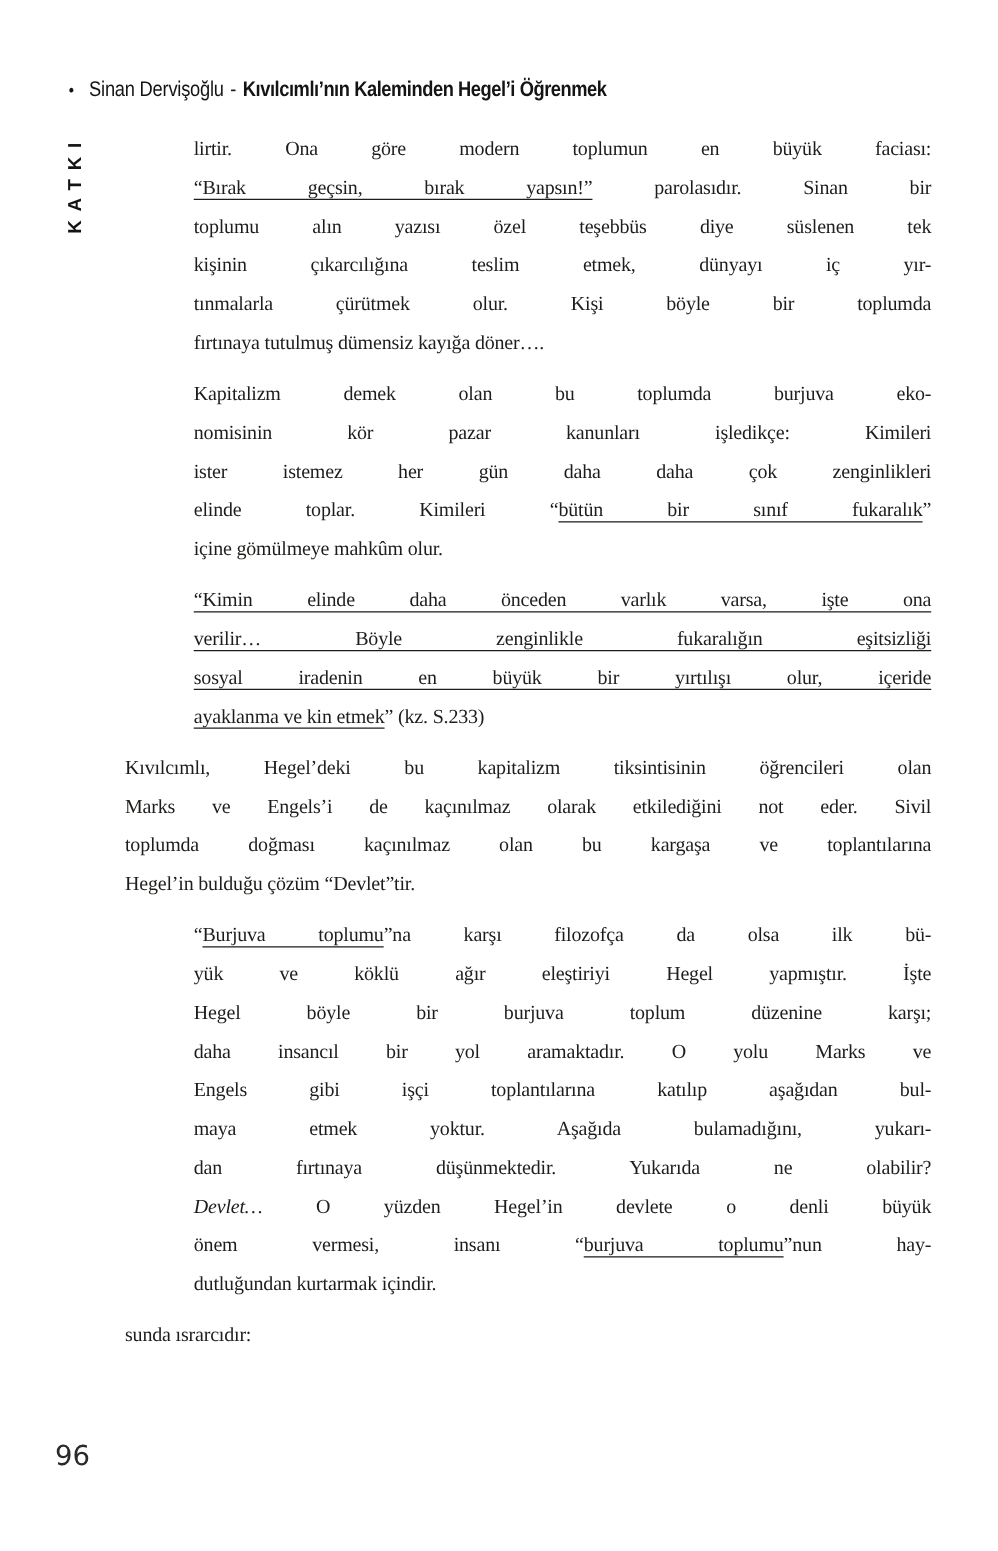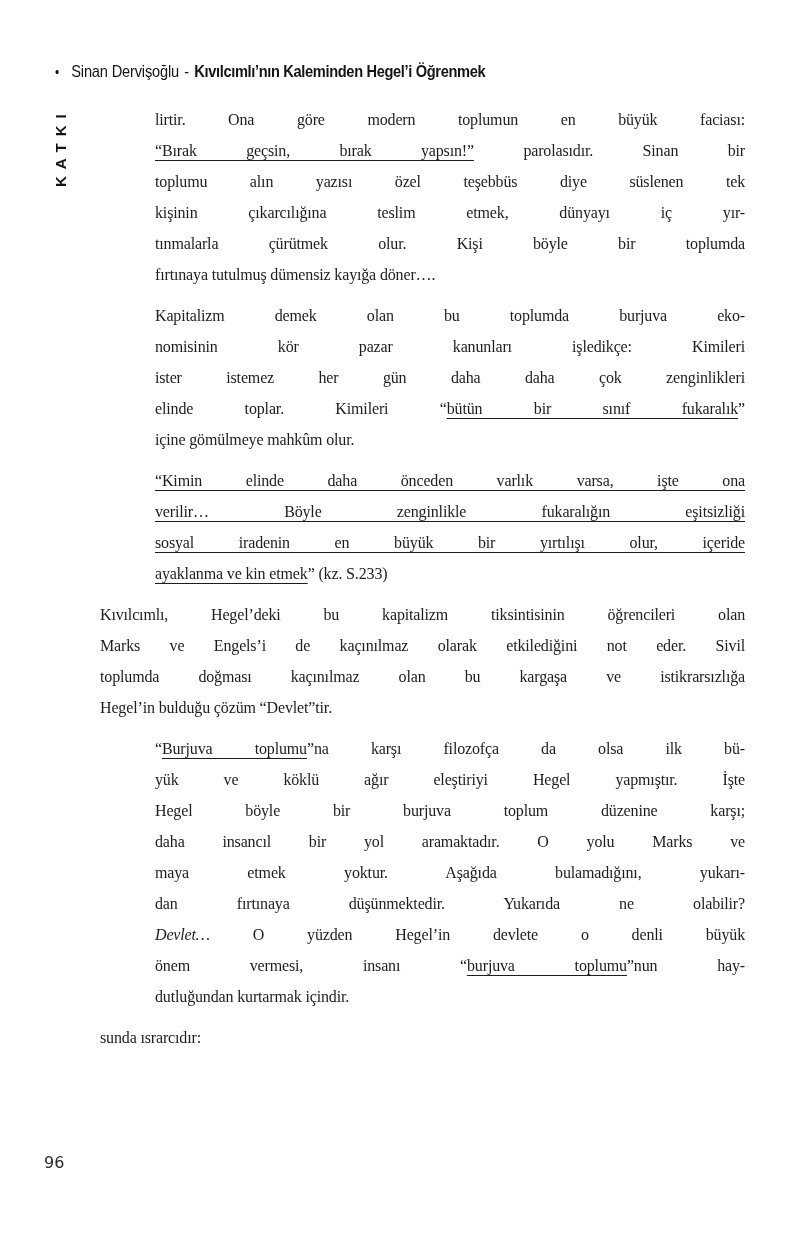--- a/index.html
+++ b/index.html
@@ -55,21 +55,21 @@
   .u {
     text-decoration:underline;
     text-underline-offset:4px;
     text-decoration-thickness:1.2px;
   }
   .it { font-style:italic;margin-top:15px; }
   
   .pagenum {
     position:absolute; left:44px; top:1153px;
     font-family:"DejaVu Sans", sans-serif;
-    font-size:16px; color:#2a2a2a;
+    font-size:22px; color:#2a2a2a;
   }
 </style>
 </head>
 <body>
 
 <div class="page">
 
   <div class="header">
     <span class="bullet">•</span>
     <span class="author">Sinan Dervişoğlu</span>
@@ -97,28 +97,29 @@
       </div>
       <div class="para block">
         <div class="line"><span class="u">“Kimin elinde daha önceden varlık varsa, işte ona</span></div>
         <div class="line"><span class="u">verilir… Böyle zenginlikle fukaralığın eşitsizliği</span></div>
         <div class="line"><span class="u">sosyal iradenin en büyük bir yırtılışı olur, içeride</span></div>
         <div class="line last"><span class="u">ayaklanma ve kin etmek</span><span>” (kz. S.233)</span></div>
       </div>
       <div class="para full">
         <div class="line"><span>Kıvılcımlı, Hegel’deki bu kapitalizm tiksintisinin öğrencileri olan</span></div>
         <div class="line"><span>Marks ve Engels’i de kaçınılmaz olarak etkilediğini not eder. Sivil</span></div>
-        <div class="line"><span>toplumda doğması kaçınılmaz olan bu kargaşa ve istikrarsızlığa</span></div>
+        <div class="line"><span>toplumda doğması kaçınılmaz olan bu kargaşa ve toplantılarına</span></div>
         <div class="line last"><span>Hegel’in bulduğu çözüm “Devlet”tir.</span></div>
       </div>
       <div class="para block">
         <div class="line"><span>“</span><span class="u">Burjuva toplumu</span><span>”na karşı filozofça da olsa ilk bü-</span></div>
         <div class="line"><span>yük ve köklü ağır eleştiriyi Hegel yapmıştır. İşte</span></div>
         <div class="line"><span>Hegel böyle bir burjuva toplum düzenine karşı;</span></div>
         <div class="line"><span>daha insancıl bir yol aramaktadır. O yolu Marks ve</span></div>
+        <div class="line"><span>Engels gibi işçi toplantılarına katılıp aşağıdan bul-</span></div>
         <div class="line"><span>maya etmek yoktur. Aşağıda bulamadığını, yukarı-</span></div>
         <div class="line"><span>dan fırtınaya düşünmektedir. Yukarıda ne olabilir?</span></div>
         <div class="line"><span class="it">Devlet…</span><span> O yüzden Hegel’in devlete o denli büyük</span></div>
         <div class="line"><span>önem vermesi, insanı “</span><span class="u">burjuva toplumu</span><span>”nun hay-</span></div>
         <div class="line last"><span>dutluğundan kurtarmak içindir.</span></div>
       </div>
       <div class="para full">
         <div class="line last"><span>sunda ısrarcıdır:</span></div>
       </div>
     </div>

